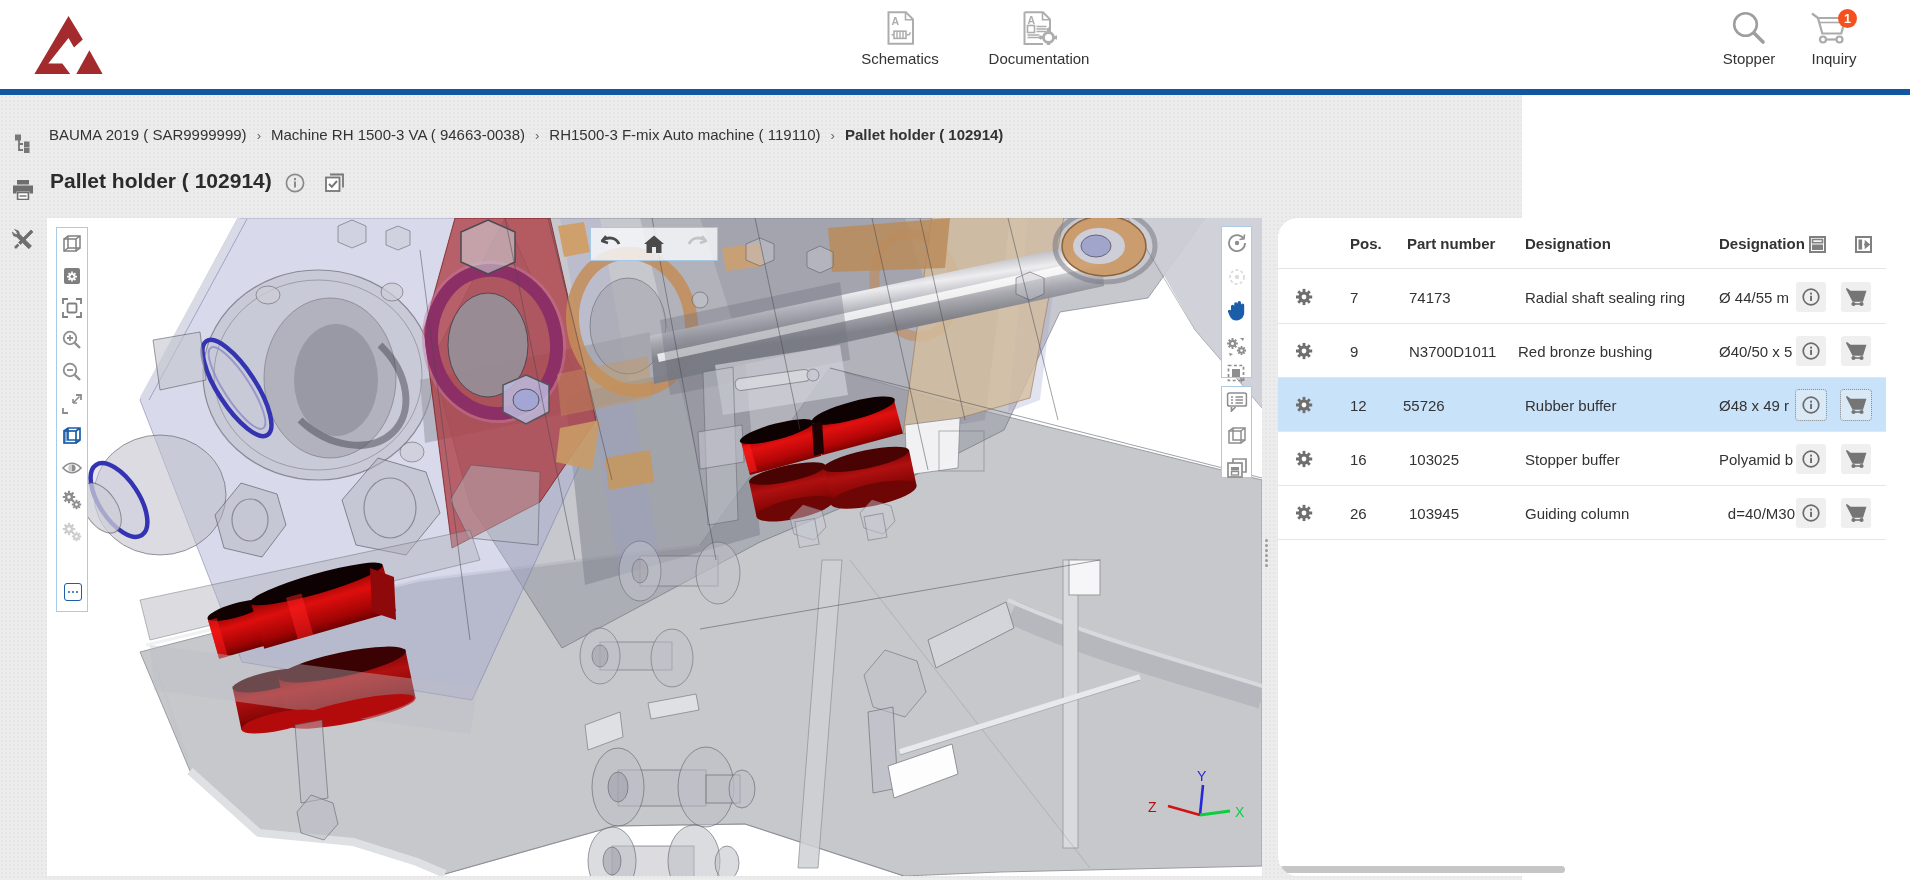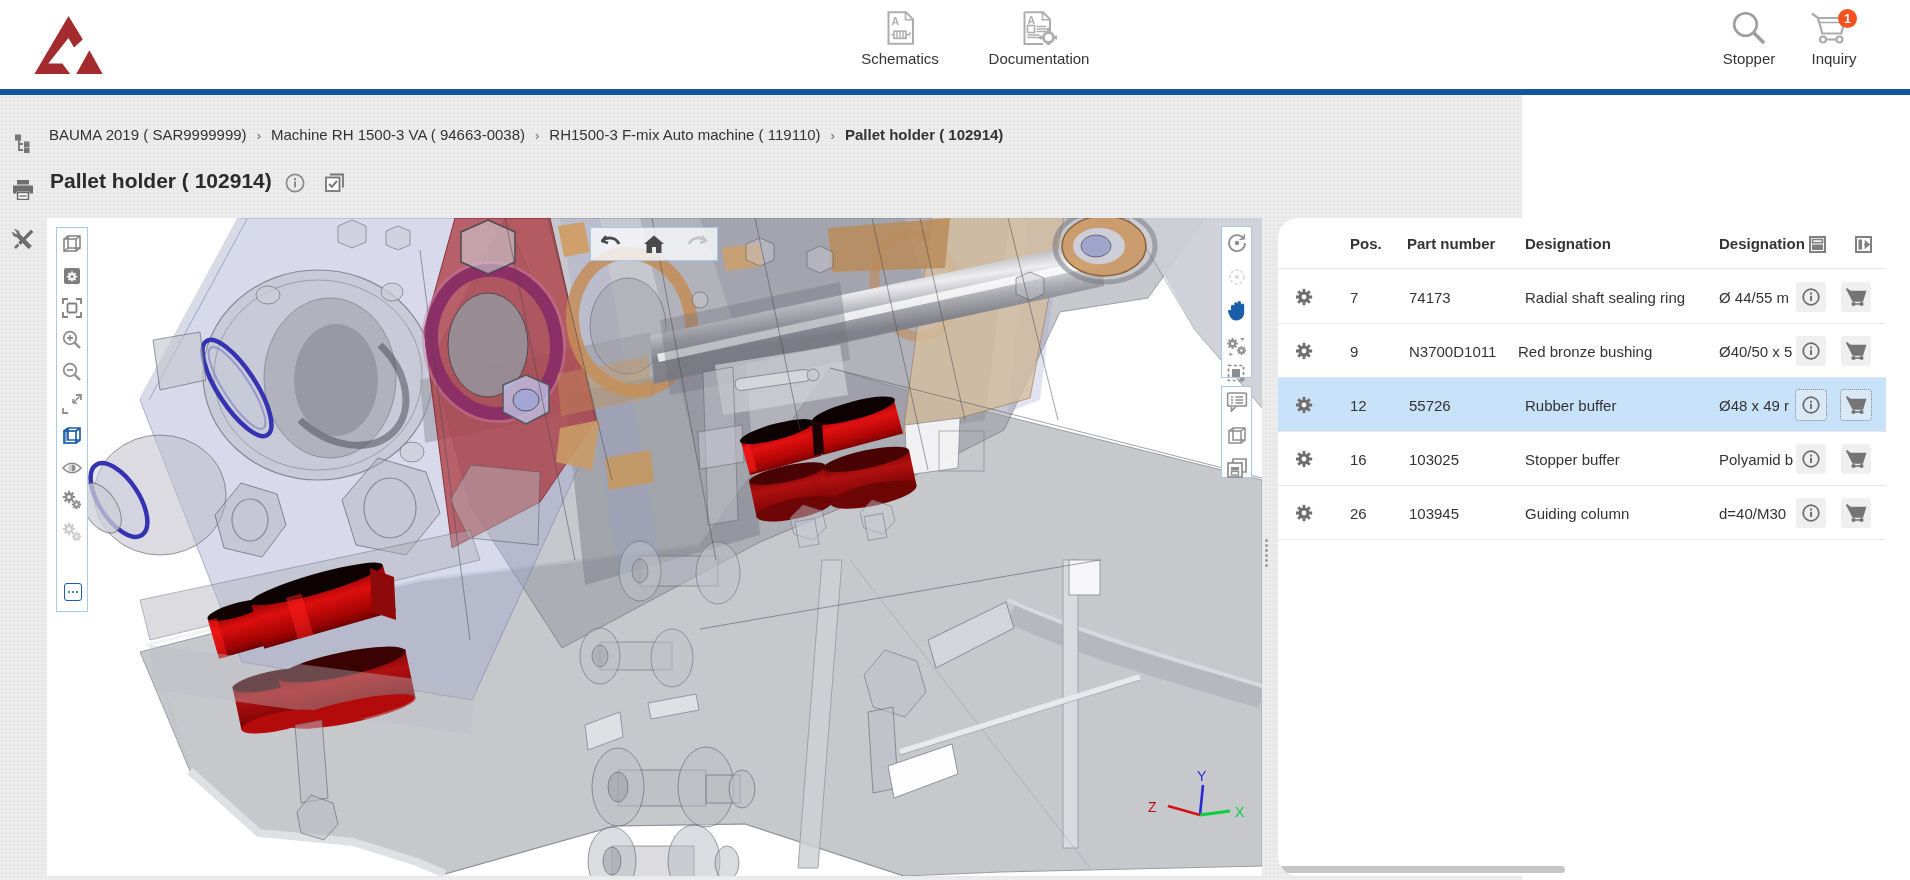--- a/index.html
+++ b/index.html
@@ -656,21 +656,21 @@
               <svg width="21" height="20" viewBox="0 0 21 20">
                 <use href="#g-cart"></use>
               </svg>
             </span>
         </div>
         <div class="trow hl" style="top:160px;">
           <svg class="gear" width="17" height="17" viewBox="1 1.5 17 17">
               <use href="#g-gear"></use>
             </svg>
           <span class="cell" style="left:72px;">12</span>
-          <span class="cell" style="left:131px;">55726</span>
+          <span class="cell" style="left:125px;">55726</span>
           <span class="cell" style="left:247px;">Rubber buffer</span>
           <span class="cell sz" style="left:441px;">Ø48 x 49 r</span>
           <span class="btn bi">
               <svg width="18" height="18" viewBox="0 0 18 18">
                 <use href="#g-info"></use>
               </svg>
             </span>
             <span class="btn bc">
               <svg width="21" height="20" viewBox="0 0 21 20">
                 <use href="#g-cart"></use>
@@ -696,21 +696,21 @@
               </svg>
             </span>
         </div>
         <div class="trow" style="top:268px;">
           <svg class="gear" width="17" height="17" viewBox="1 1.5 17 17">
               <use href="#g-gear"></use>
             </svg>
           <span class="cell" style="left:72px;">26</span>
           <span class="cell" style="left:131px;">103945</span>
           <span class="cell" style="left:247px;">Guiding column</span>
-          <span class="cell sz" style="left:441px;">d=40/M30</span>
+          <span class="cell sz" style="left:441px;text-align:right;">d=40/M30</span>
           <span class="btn bi">
               <svg width="18" height="18" viewBox="0 0 18 18">
                 <use href="#g-info"></use>
               </svg>
             </span>
             <span class="btn bc">
               <svg width="21" height="20" viewBox="0 0 21 20">
                 <use href="#g-cart"></use>
               </svg>
             </span>

